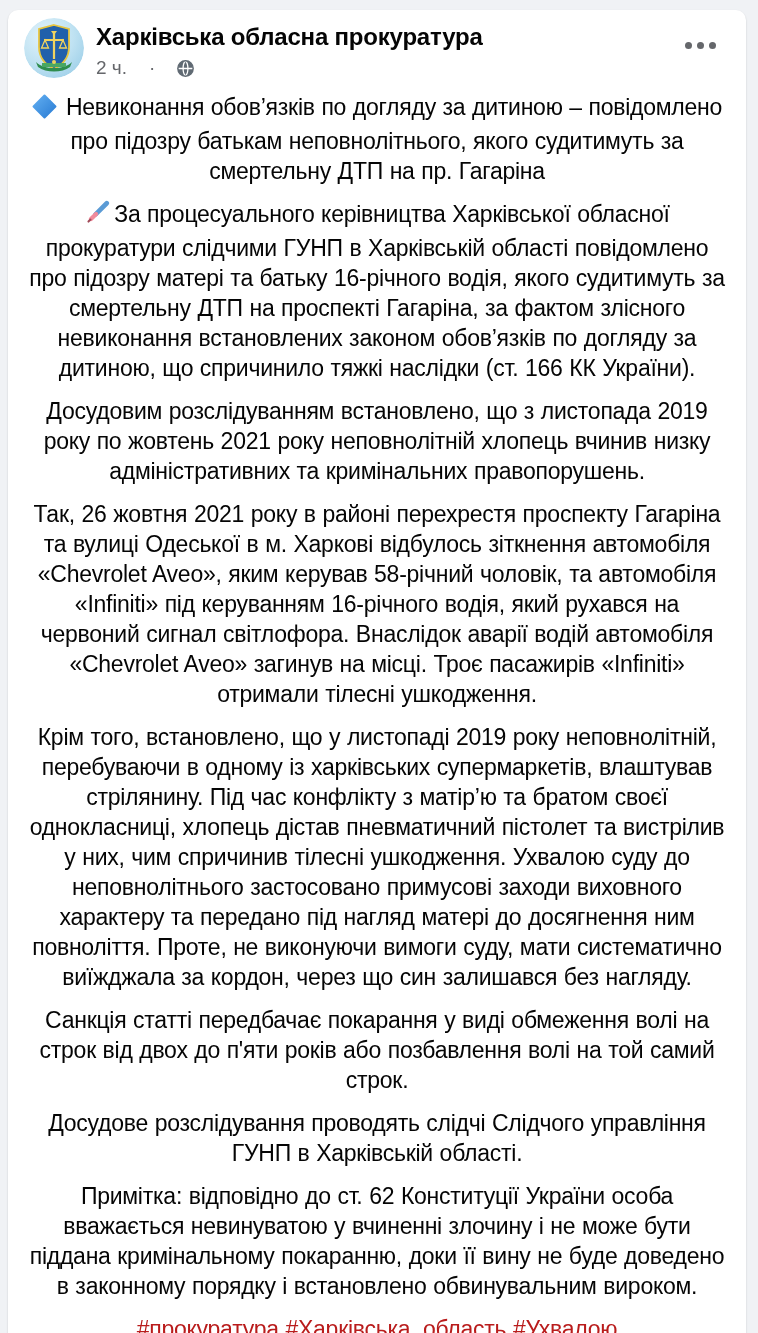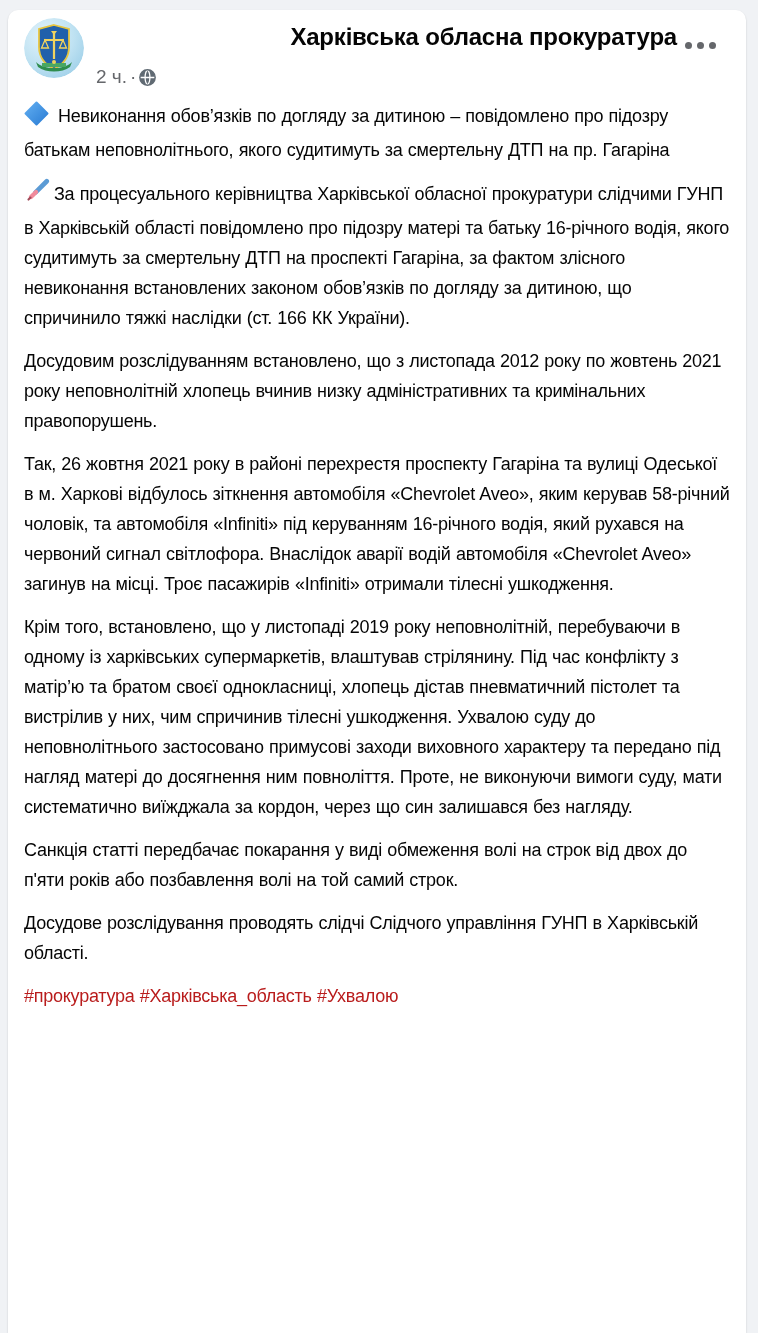--- a/index.html
+++ b/index.html
@@ -14,59 +14,60 @@
     position: absolute;
     left: 8px; top: 10px;
     width: 738px;
     min-height: 1323px;
     background: #ffffff;
     border-radius: 10px 10px 0 0;
     box-shadow: 0 1px 2px rgba(0,0,0,.18);
     padding: 8px 16px 20px 16px;
   }
   
-  .header { display: flex; align-items: flex-start; text-align: right; }
+  .header { display: flex; align-items: flex-start; }
   .avatar {
     width: 60px; height: 60px;
     border-radius: 50%;
     flex: 0 0 60px;
     overflow: hidden;
     cursor: pointer;
   }
   .avatar svg { display: block; }
   .header-text { margin-left: 12px; padding-top: 4px; flex: 1; min-width: 0; }
   .author {
     font-size: 24px; font-weight: 700; color: #050505;
     letter-spacing: -0.2px; line-height: 30px; cursor: pointer;
   }
   .meta {
-    display: flex; align-items: center; gap: 3px;
-    margin-top: 14px;
+    display: flex; align-items: center; gap: 22px;
+    margin-top: 5px;
     font-size: 19px; color: #65676b; line-height: 22px;
   }
   .meta .sep { color: #65676b; }
   .globe { display: inline-flex; margin-top: 1px; }
   .more-btn {
     margin-left: auto; margin-top: 16px; margin-right: 6px;
     display: flex; align-items: center; gap: 5px;
     padding: 8px; border-radius: 50%;
     cursor: pointer;
   }
   .more-btn .dot {
     width: 7px; height: 7px; border-radius: 50%;
     background: #65676b; display: block;
   }
   
   .content { margin-top: 13px; }
   .content p {
     margin: 0 0 13px 0;
-    font-size: 18px; line-height: 30px;
+    font-size: 23px; line-height: 30px;
     color: #050505;
     letter-spacing: -0.25px;
     word-spacing: 0.5px;
+    text-align: center;
   }
   .emoji {
     display: inline-block;
     vertical-align: -4px;
     margin-right: 9px;
   }
   .emoji.pen { margin-right: 4px; }
   .hashtags { margin-bottom: 0; }
   .hashtags a {
     color: #b91c1c; text-decoration: none; cursor: pointer;
@@ -139,25 +140,26 @@
     <p>
       <span class="emoji pen">
         <svg width="26" height="26" viewBox="0 0 28 28">
           <path d="M24.5 3.5 L12.5 15.5" stroke="#5b9bd5" stroke-width="5" stroke-linecap="round"></path>
           <path d="M13 15 L7.5 20.5" stroke="#f08a9b" stroke-width="4.6" stroke-linecap="round"></path>
           <path d="M7 21 L4.8 23.2" stroke="#a04a58" stroke-width="2.2" stroke-linecap="round"></path>
         </svg>
       </span><span>За процесуального керівництва Харківської обласної прокуратури слідчими ГУНП в Харківській області повідомлено про підозру матері та батьку 16-річного водія, якого судитимуть за смертельну ДТП на проспекті Гагаріна, за фактом злісного невиконання встановлених законом обов’язків по догляду за дитиною, що спричинило тяжкі наслідки (ст. 166 КК України).</span>
     </p>
 
-    <p>Досудовим розслідуванням встановлено, що з листопада 2012 року по жовтень 2021 року неповнолітній хлопець вчинив низку адміністративних та кримінальних правопорушень.</p>
+    <p>Досудовим розслідуванням встановлено, що з листопада 2019 року по жовтень 2021 року неповнолітній хлопець вчинив низку адміністративних та кримінальних правопорушень.</p>
     <p>Так, 26 жовтня 2021 року в районі перехрестя проспекту Гагаріна та вулиці Одеської в м. Харкові відбулось зіткнення автомобіля «Chevrolet Aveo», яким керував 58-річний чоловік, та автомобіля «Infiniti» під керуванням 16-річного водія, який рухався на червоний сигнал світлофора. Внаслідок аварії водій автомобіля «Chevrolet Aveo» загинув на місці. Троє пасажирів «Infiniti» отримали тілесні ушкодження.</p>
     <p>Крім того, встановлено, що у листопаді 2019 року неповнолітній, перебуваючи в одному із харківських супермаркетів, влаштував стрілянину. Під час конфлікту з матір’ю та братом своєї однокласниці, хлопець дістав пневматичний пістолет та вистрілив у них, чим спричинив тілесні ушкодження. Ухвалою суду до неповнолітнього застосовано примусові заходи виховного характеру та передано під нагляд матері до досягнення ним повноліття. Проте, не виконуючи вимоги суду, мати систематично виїжджала за кордон, через що син залишався без нагляду.</p>
     <p>Санкція статті передбачає покарання у виді обмеження волі на строк від двох до п'яти років або позбавлення волі на той самий строк.</p>
     <p>Досудове розслідування проводять слідчі Слідчого управління ГУНП в Харківській області.</p>
+    <p>Примітка: відповідно до ст. 62 Конституції України особа вважається невинуватою у вчиненні злочину і не може бути піддана кримінальному покаранню, доки її вину не буде доведено в законному порядку і встановлено обвинувальним вироком.</p>
 
     <p class="hashtags">
       <a>#прокуратура</a>
       <a>#Харківська_область</a>
       <a>#Ухвалою</a>
     </p>
 
   </div>
 </div>
 

